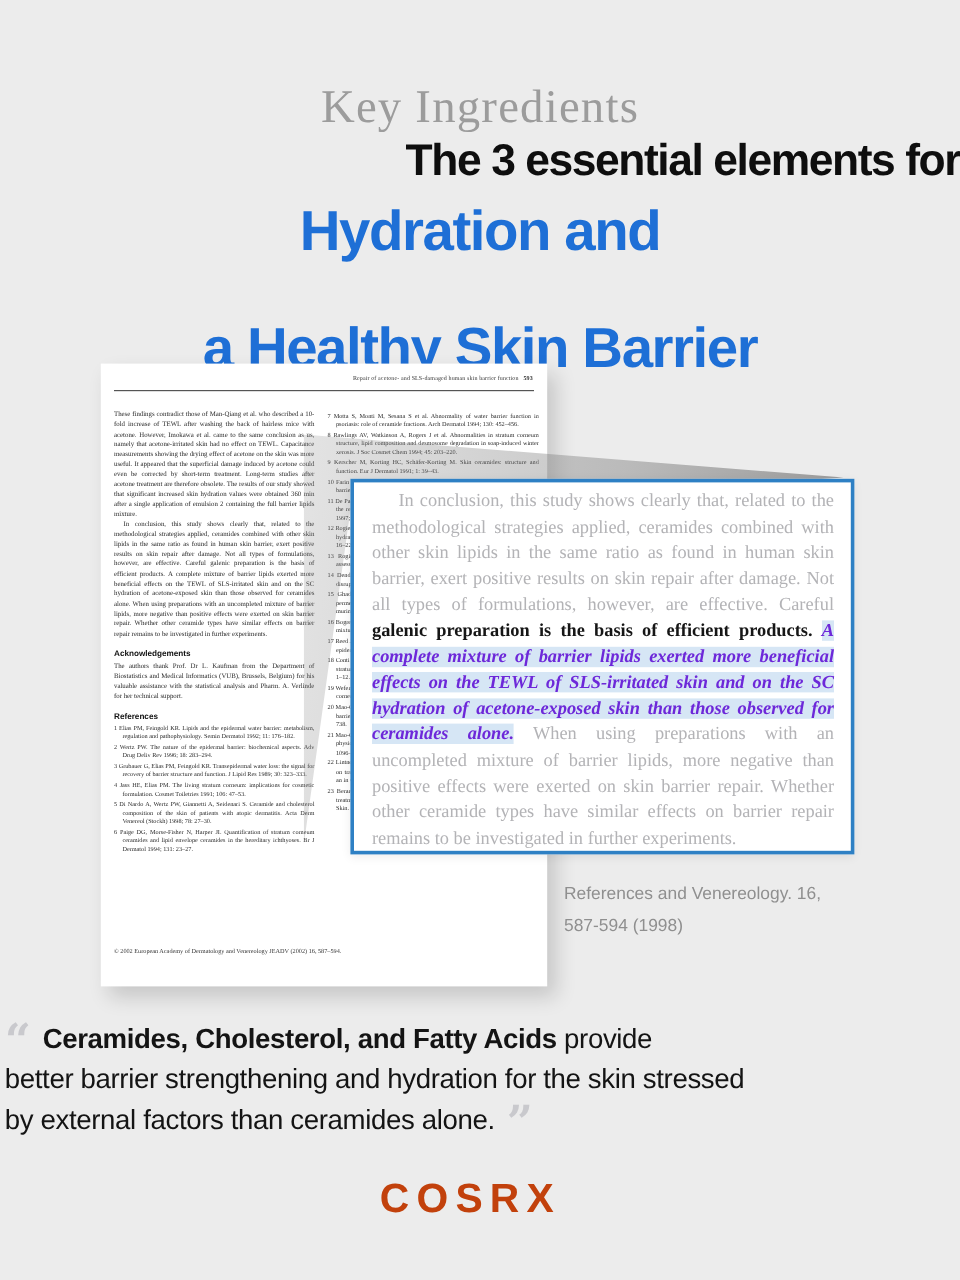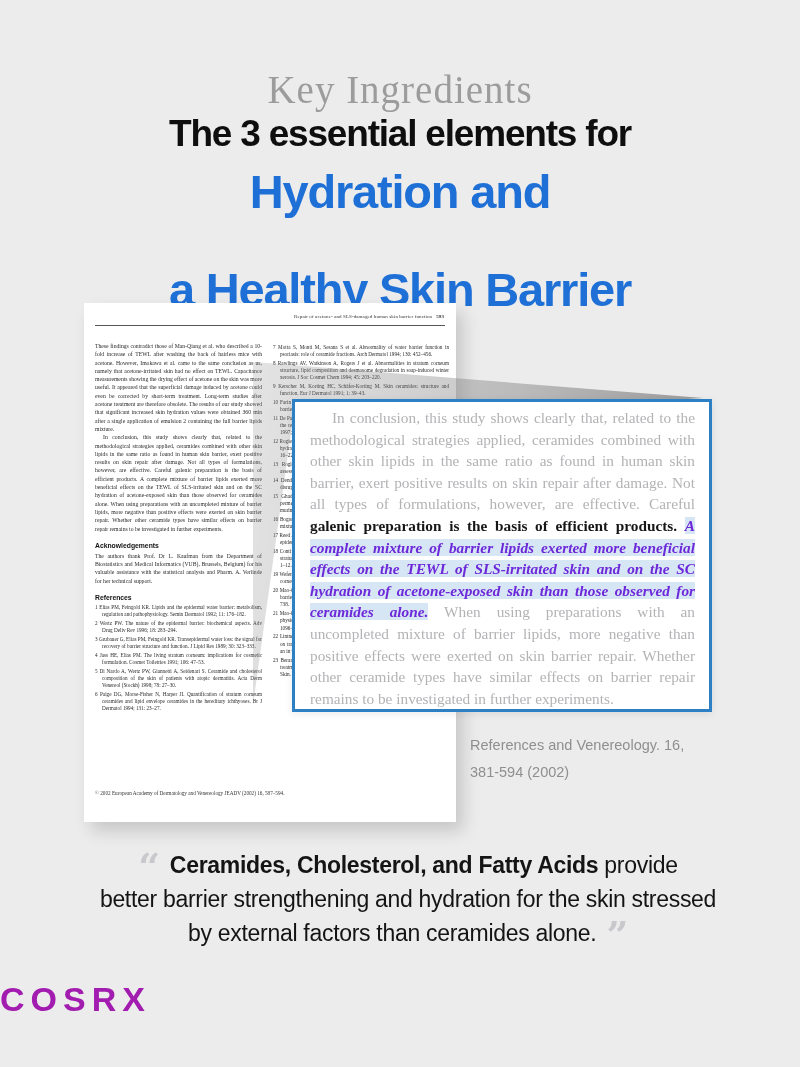--- a/index.html
+++ b/index.html
@@ -12,21 +12,21 @@
   }
   .abs{position:absolute;}
 
   
   .eyebrow{
     left:0;right:0;top:55px;text-align:center;
     font-family:"Liberation Serif",serif;
     font-size:39px;color:#9c9c9c;letter-spacing:1px;margin-top:12px;
   }
   .title-black{
-    left:0;right:0;top:113px;text-align:center;
+    left:0;right:0;top:113px;text-align:right;
     font-size:37px;font-weight:800;color:#0e0e0e;letter-spacing:-1.2px;
   }
   .title-blue{
     left:0;right:0;text-align:center;
     font-size:47px;font-weight:800;letter-spacing:-1.2px;color:#1e6fd6;
   }
   .title-blue.l1{top:164px;}
   .title-blue.l2{top:218px;margin-top:44px;}
 
   
@@ -94,35 +94,35 @@
   .callout .hl{font-weight:700;color:#6d28d9;background:#d6e6f5;font-style:italic;}
 
   
   .citation{
     left:470px;top:732px;width:280px;z-index:4;
     font-size:14.5px;line-height:26.5px;color:#8f8f8f;
   }
 
   
   .quote{
-    left:16px;right:0;top:848px;text-align:center;
+    left:4px;right:0;top:848px;text-align:left;
     font-size:23px;line-height:34px;color:#141414;letter-spacing:-0.3px;
   }
   .quote .bold{font-weight:700;}
   .qmark{
     font-family:"DejaVu Serif",serif;font-size:38px;font-weight:700;
     color:#c9c9cd;vertical-align:-7px;line-height:0;
   }
   .qmark.open{margin-right:10px;}
   .qmark.close{margin-left:10px;}
 
   
   .logo{
-    left:0;right:16px;top:980px;
-    font-size:34px;font-weight:700;letter-spacing:6px;color:#a21caf;
+    left:0;right:16px;top:980px;text-align:center;
+    font-size:34px;font-weight:700;letter-spacing:6px;color:#c2410c;
   }
 </style>
 </head>
 <body>
 
 <div class="abs eyebrow">Key Ingredients</div>
 <div class="abs title-black">The 3 essential elements for</div>
 <div class="abs title-blue l1" style="color: rgb(30, 111, 214);">Hydration and</div>
 <div class="abs title-blue l2" style="color: rgb(30, 111, 214);">a Healthy Skin Barrier</div>
 
@@ -173,21 +173,21 @@
 </div>
 
 <div class="abs wedge"></div>
 
 <div class="abs callout" style="border-color: rgb(46, 128, 196);">
   <p><span>In conclusion, this study shows clearly that, related to the methodological strategies applied, ceramides combined with other skin lipids in the same ratio as found in human skin barrier, exert positive results on skin repair after damage. Not all types of formulations, however, are effective. Careful </span><span class="em">galenic preparation is the basis of efficient products. </span><span class="hl" style="background-color: rgb(214, 230, 245);">A complete mixture of barrier lipids exerted more beneficial effects on the TEWL of SLS-irritated skin and on the SC hydration of acetone-exposed skin than those observed for ceramides alone.</span><span> When using preparations with an uncompleted mixture of barrier lipids, more negative than positive effects were exerted on skin barrier repair. Whether other ceramide types have similar effects on barrier repair remains to be investigated in further experiments.</span></p>
 </div>
 
 <div class="abs citation">
   <div>References and Venereology. 16,</div>
-  <div>381-594 (2002)</div>
+  <div>587-594 (1998)</div>
 </div>
 
 <div class="abs quote">
   <div><span class="qmark open">“</span><span class="bold">Ceramides, Cholesterol, and Fatty Acids</span><span> provide</span></div>
   <div>better barrier strengthening and hydration for the skin stressed</div>
   <div><span>by external factors than ceramides alone.</span><span class="qmark close">”</span></div>
 </div>
 
 <div class="abs logo">COSRX</div>
 

